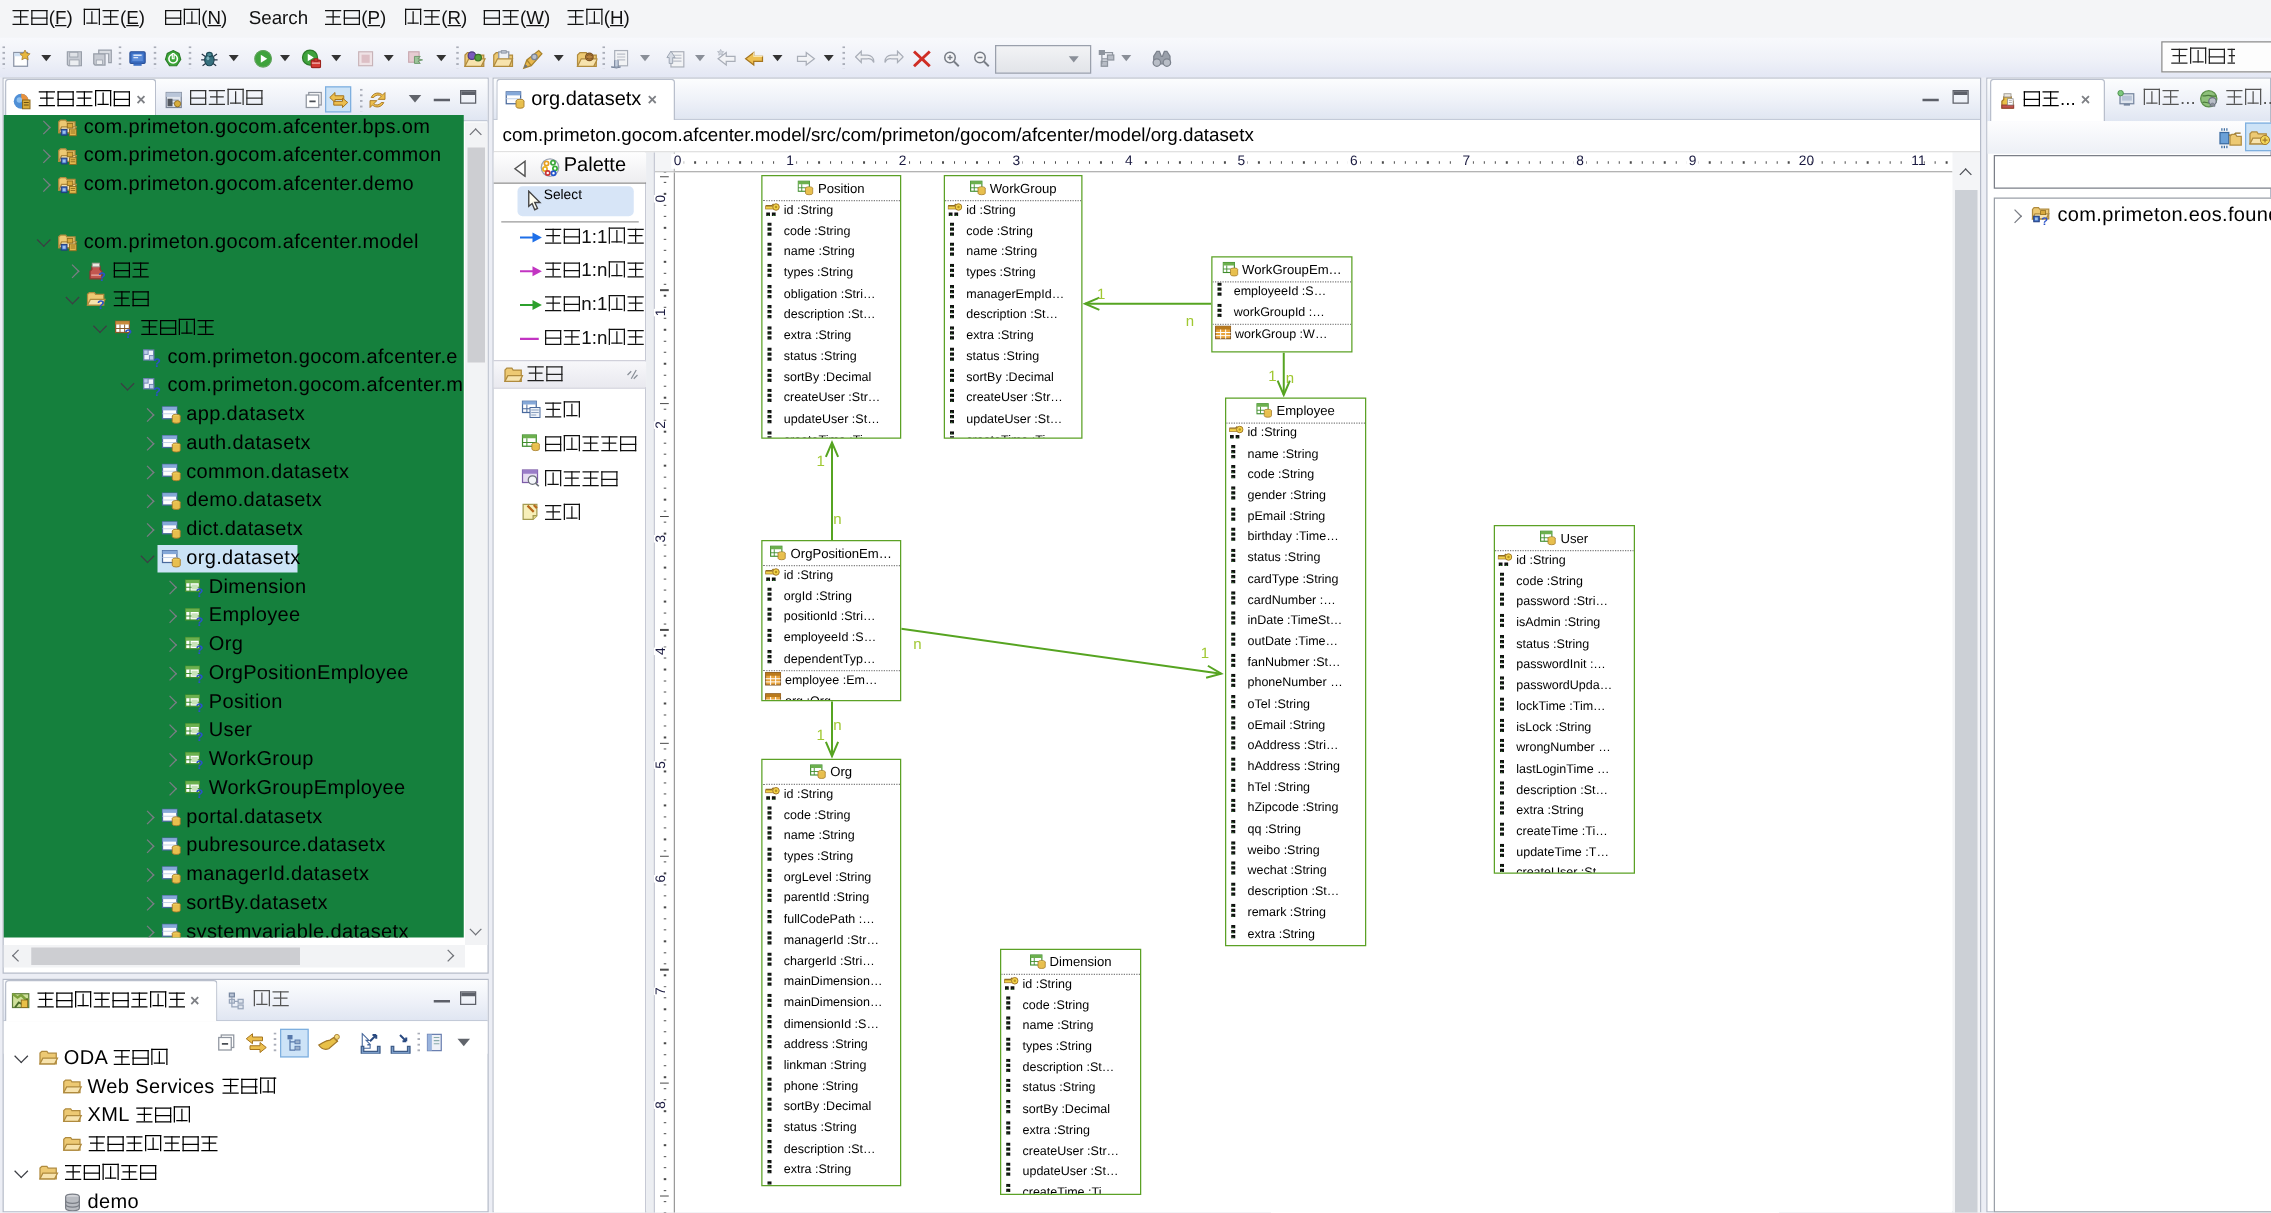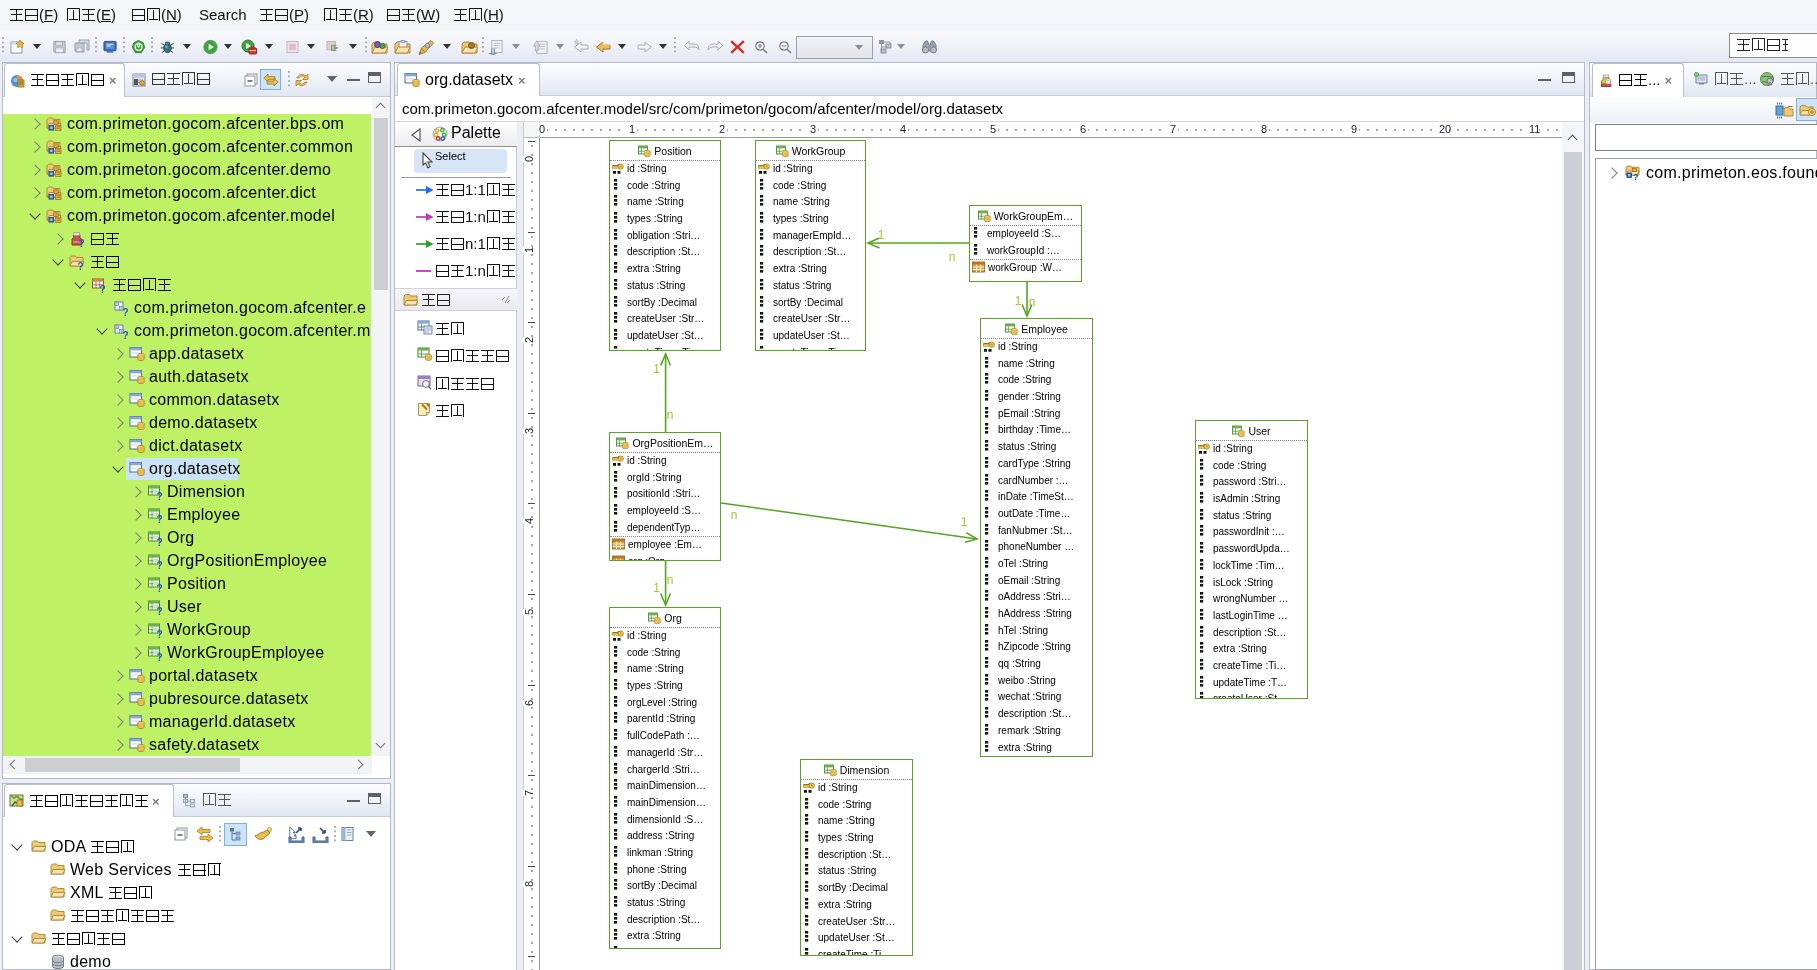--- a/index.html
+++ b/index.html
@@ -251,21 +251,21 @@
       </svg>
   <span class="vsep" style="position:absolute;left:285px;top:8px;height:18px"></span>
   <svg width="16" height="16" viewBox="0 0 16 16" style="position:absolute;left:291px;top:9px">
         <path d="M3 6a5.5 5.5 0 019-2l2-2v5.5H8.5L11 5a4 4 0 00-6 1z" fill="#ecbf4e" stroke="#a5751f" stroke-width=".7"></path>
         <path d="M13 10a5.5 5.5 0 01-9 2l-2 2V8.5h5.5L5 11a4 4 0 006-1z" fill="#ecbf4e" stroke="#a5751f" stroke-width=".7"></path>
       </svg>
   <span style="position:absolute;left:324px;top:13px;width:0;height:0;border-left:5px solid transparent;border-right:5px solid transparent;border-top:6px solid transparent;border-top-color:#60646b"></span>
   <span class="minmax mini" style="left:344px"></span>
   <span class="minmax maxi" style="left:365px"></span>
  </div>
- <div id="ltree" style="position:absolute;left:0;top:51px;width:368px;height:658px;overflow:hidden;background:#bef264">
+ <div id="ltree" style="position:absolute;left:0;top:29px;width:368px;height:658px;overflow:hidden;background:#15803d">
 <div class="trow" style="left:0;top:-1px;width:368px">
         <span class="chev c" style="left:28px;top:7px"></span>
         <svg width="17" height="16" viewBox="0 0 17 16" style="position:absolute;left:43px;top:3px">
           <path d="M1 12V3.5L2.5 2h4l1 1.5H14v8.5z" fill="#edc973" stroke="#b08b3e"></path>
           <path d="M1 12l2.3-4.5H15L12.7 12z" fill="#f7e3ad" stroke="#b08b3e"></path>
           <rect x="7.8" y="4.8" width="4.4" height="3.6" fill="#d8a93c" stroke="#8d6b1d" stroke-width=".7"></rect>
           <rect x="9.6" y="9.2" width="5.4" height="5.4" fill="#e3b84e" stroke="#8d6b1d" stroke-width=".7"></rect>
           <path d="M10.5 10.8h3.6M10.5 12.4h3.6" stroke="#8d6b1d" stroke-width=".7"></path>
           <rect x="3" y="9.5" width="4.6" height="4.6" fill="#3e6cc0" stroke="#1e3c80" stroke-width=".8"></rect>
           <rect x="4.1" y="10.6" width="2.4" height="2.4" fill="#9ec2ee"></rect>
@@ -291,33 +291,20 @@
           <path d="M1 12V3.5L2.5 2h4l1 1.5H14v8.5z" fill="#edc973" stroke="#b08b3e"></path>
           <path d="M1 12l2.3-4.5H15L12.7 12z" fill="#f7e3ad" stroke="#b08b3e"></path>
           <rect x="7.8" y="4.8" width="4.4" height="3.6" fill="#d8a93c" stroke="#8d6b1d" stroke-width=".7"></rect>
           <rect x="9.6" y="9.2" width="5.4" height="5.4" fill="#e3b84e" stroke="#8d6b1d" stroke-width=".7"></rect>
           <path d="M10.5 10.8h3.6M10.5 12.4h3.6" stroke="#8d6b1d" stroke-width=".7"></path>
           <rect x="3" y="9.5" width="4.6" height="4.6" fill="#3e6cc0" stroke="#1e3c80" stroke-width=".8"></rect>
           <rect x="4.1" y="10.6" width="2.4" height="2.4" fill="#9ec2ee"></rect>
         </svg>
         <span style="position:absolute;left:64px;top:0">com.primeton.gocom.afcenter.demo</span>
       </div>
-<div class="trow" style="left:0;top:68px;width:368px">
-        <span class="chev c" style="left:28px;top:7px"></span>
-        <svg width="17" height="16" viewBox="0 0 17 16" style="position:absolute;left:43px;top:3px">
-          <path d="M1 12V3.5L2.5 2h4l1 1.5H14v8.5z" fill="#edc973" stroke="#b08b3e"></path>
-          <path d="M1 12l2.3-4.5H15L12.7 12z" fill="#f7e3ad" stroke="#b08b3e"></path>
-          <rect x="7.8" y="4.8" width="4.4" height="3.6" fill="#d8a93c" stroke="#8d6b1d" stroke-width=".7"></rect>
-          <rect x="9.6" y="9.2" width="5.4" height="5.4" fill="#e3b84e" stroke="#8d6b1d" stroke-width=".7"></rect>
-          <path d="M10.5 10.8h3.6M10.5 12.4h3.6" stroke="#8d6b1d" stroke-width=".7"></path>
-          <rect x="3" y="9.5" width="4.6" height="4.6" fill="#3e6cc0" stroke="#1e3c80" stroke-width=".8"></rect>
-          <rect x="4.1" y="10.6" width="2.4" height="2.4" fill="#9ec2ee"></rect>
-        </svg>
-        <span style="position:absolute;left:64px;top:0">com.primeton.gocom.afcenter.dict</span>
-      </div>
 <div class="trow" style="left:0;top:91px;width:368px">
         <span class="chev e" style="left:28px;top:5px"></span>
         <svg width="17" height="16" viewBox="0 0 17 16" style="position:absolute;left:43px;top:3px">
           <path d="M1 12V3.5L2.5 2h4l1 1.5H14v8.5z" fill="#edc973" stroke="#b08b3e"></path>
           <path d="M1 12l2.3-4.5H15L12.7 12z" fill="#f7e3ad" stroke="#b08b3e"></path>
           <rect x="7.8" y="4.8" width="4.4" height="3.6" fill="#d8a93c" stroke="#8d6b1d" stroke-width=".7"></rect>
           <rect x="9.6" y="9.2" width="5.4" height="5.4" fill="#e3b84e" stroke="#8d6b1d" stroke-width=".7"></rect>
           <path d="M10.5 10.8h3.6M10.5 12.4h3.6" stroke="#8d6b1d" stroke-width=".7"></path>
           <rect x="3" y="9.5" width="4.6" height="4.6" fill="#3e6cc0" stroke="#1e3c80" stroke-width=".8"></rect>
           <rect x="4.1" y="10.6" width="2.4" height="2.4" fill="#9ec2ee"></rect>
@@ -562,21 +549,21 @@
       </div>
 <div class="trow" style="left:0;top:620px;width:368px">
         <span class="chev c" style="left:111px;top:7px"></span>
         <svg width="17" height="16" viewBox="0 0 17 16" style="position:absolute;left:126px;top:3px">
           <rect x="1" y="1.5" width="11.5" height="9.5" fill="#fdfdfe" stroke="#4a6a9d"></rect>
           <rect x="1" y="1.5" width="11.5" height="2.8" fill="#85a8d8"></rect>
           <path d="M1 7h11.5" stroke="#c3d2e8" stroke-width=".8"></path>
           <ellipse cx="12" cy="8.8" rx="3.2" ry="1.4" fill="#f0cf5e" stroke="#a3792a" stroke-width=".7"></ellipse>
           <path d="M8.8 8.8v4.4a3.2 1.4 0 006.4 0V8.8" fill="#e8bf4e" stroke="#a3792a" stroke-width=".7"></path>
         </svg>
-        <span style="position:absolute;left:146px;top:0">safety.datasetx</span>
+        <span style="position:absolute;left:146px;top:0">sortBy.datasetx</span>
       </div>
 <div class="trow" style="left:0;top:643px;width:368px">
         <span class="chev c" style="left:111px;top:7px"></span>
         <svg width="17" height="16" viewBox="0 0 17 16" style="position:absolute;left:126px;top:3px">
           <rect x="1" y="1.5" width="11.5" height="9.5" fill="#fdfdfe" stroke="#4a6a9d"></rect>
           <rect x="1" y="1.5" width="11.5" height="2.8" fill="#85a8d8"></rect>
           <path d="M1 7h11.5" stroke="#c3d2e8" stroke-width=".8"></path>
           <ellipse cx="12" cy="8.8" rx="3.2" ry="1.4" fill="#f0cf5e" stroke="#a3792a" stroke-width=".7"></ellipse>
           <path d="M8.8 8.8v4.4a3.2 1.4 0 006.4 0V8.8" fill="#e8bf4e" stroke="#a3792a" stroke-width=".7"></path>
         </svg>

